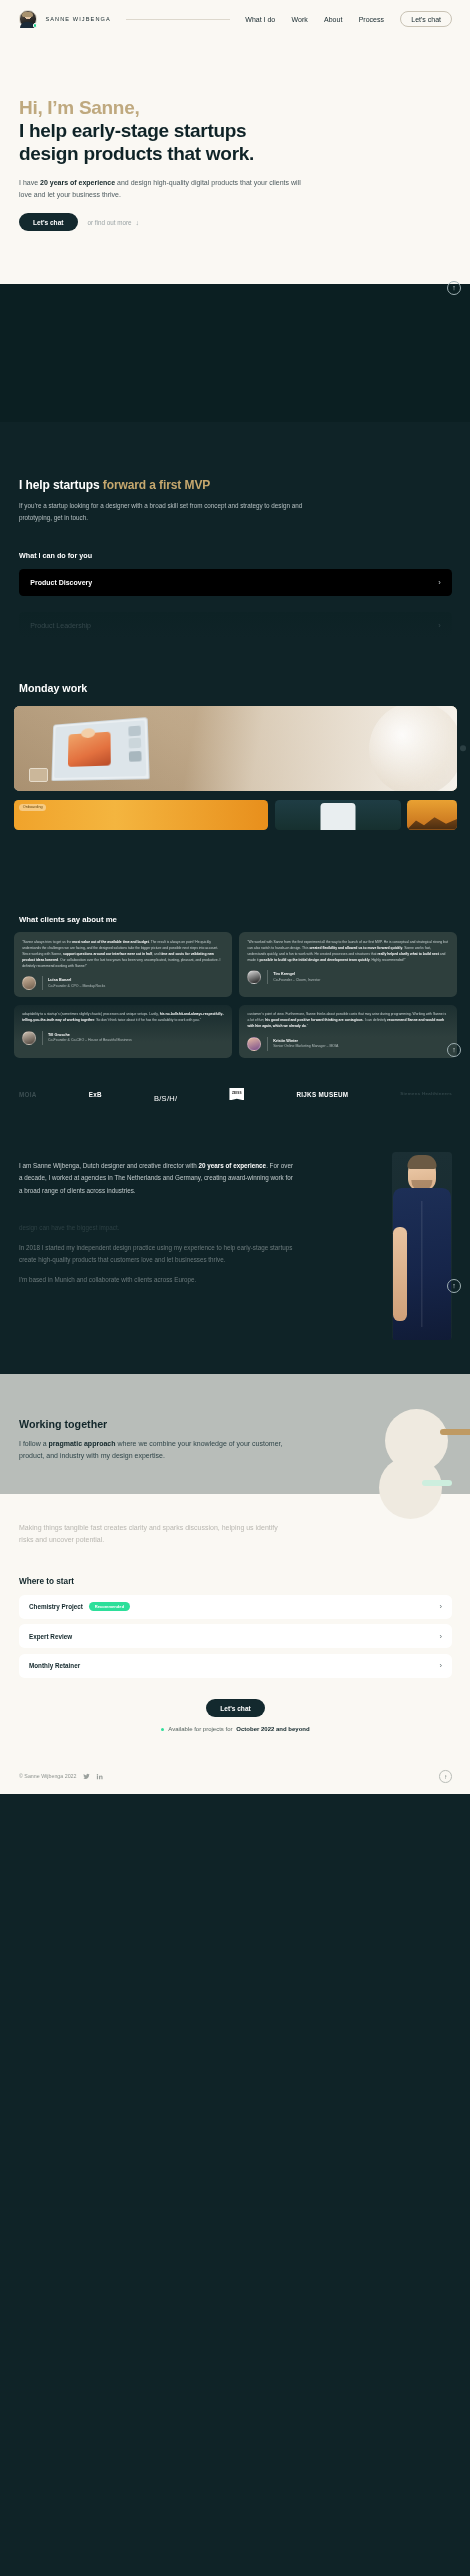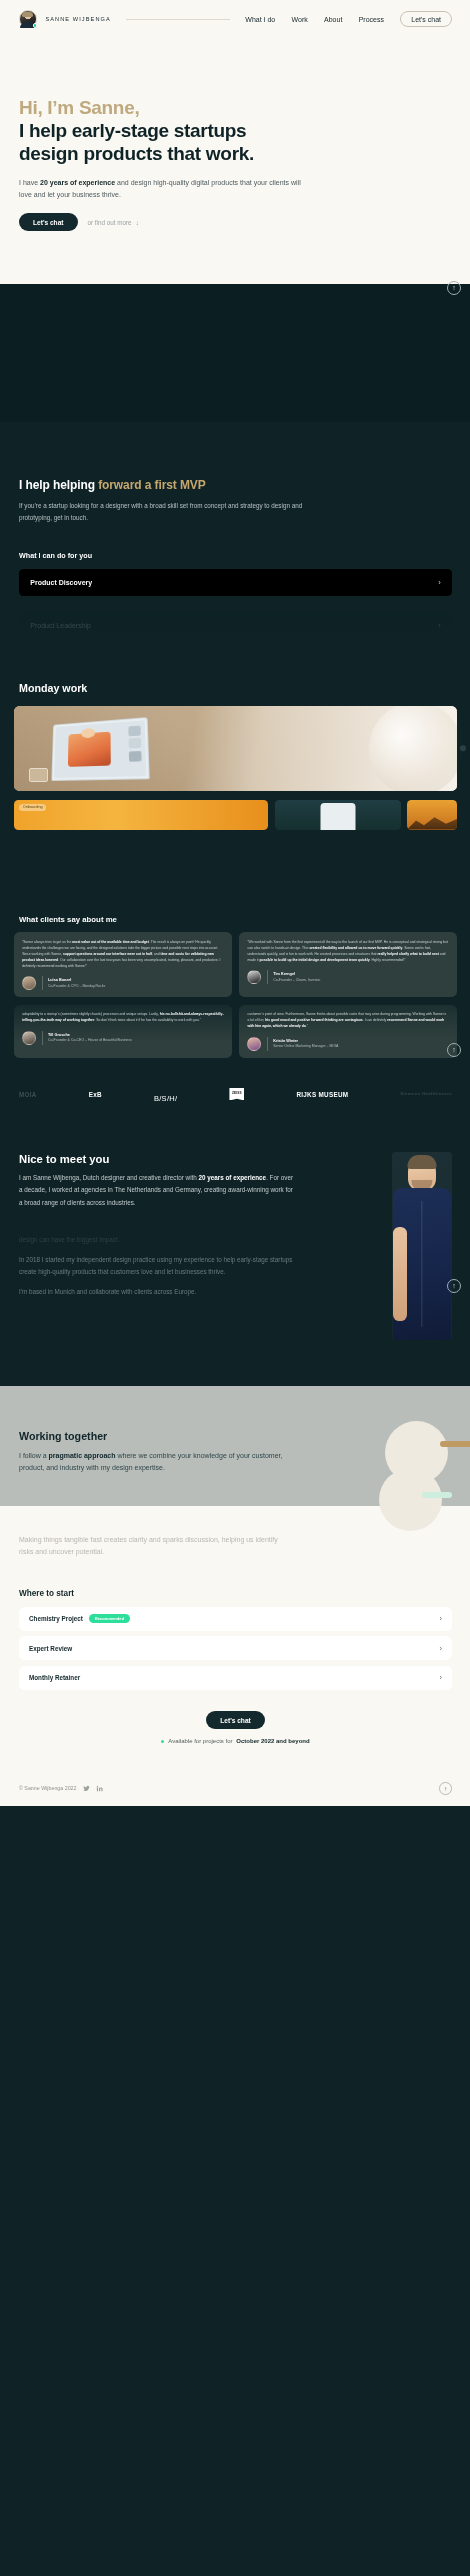--- a/index.html
+++ b/index.html
@@ -388,21 +388,21 @@
         <span>or find out more</span>
         <span class="arrow-down">↓</span>
       </div>
     </div>
   </div>
 
   <div class="dark-wrap">
     <div class="band-top"></div>
 
     <div class="mvp">
-      <h2><span>I help helping </span><span class="accent">forward a first MVP</span></h2>
+      <h2><span>I help startups </span><span class="accent">forward a first MVP</span></h2>
       <p class="lead">If you’re a startup looking for a designer with a broad skill set from concept and strategy to design and prototyping, get in touch.</p>
       <h3>What I can do for you</h3>
 
       <div class="service-list">
         <div class="service-row">
           <span class="service-label">Product Discovery</span>
           <span class="chev">›</span>
         </div>
         <div class="service-row faded">
           <span class="service-label">Product Leadership</span>
@@ -503,21 +503,20 @@
     <div class="logos">
       <div class="logo dim">MOIA</div>
       <div class="logo">ExB</div>
       <div class="logo thin" style="font-size:7.5px;">B/S/H/</div>
       <div class="logo zeiss">ZEISS</div>
       <div class="logo">RIJKS MUSEUM</div>
       <div class="logo siemens">Siemens Healthineers</div>
     </div>
 
     <div class="about">
-      <h2>Nice to meet you</h2>
       <p><span>I am Sanne Wijbenga, Dutch designer and creative director with </span><b>20 years of experience</b><span>. For over a decade, I worked at agencies in The Netherlands and Germany, creating award-winning work for a broad range of clients across industries.</span></p>
       <p class="faded" style="margin-top:25px;">design can have the biggest impact.</p>
       <p class="semi">In 2018 I started my independent design practice using my experience to help early-stage startups create high-quality products that customers love and let businesses thrive.</p>
       <p class="semi">I'm based in Munich and collaborate with clients across Europe.</p>
 
       <div class="portrait">
         <div class="head"></div>
         <div class="hair2"></div>
         <div class="beard"></div>
         <div class="torso"></div>

